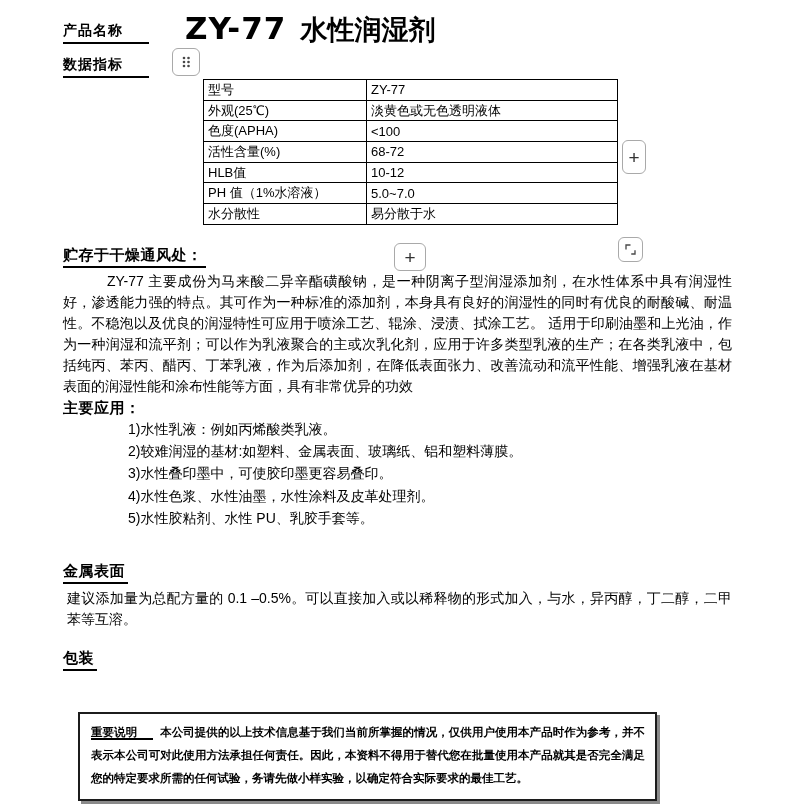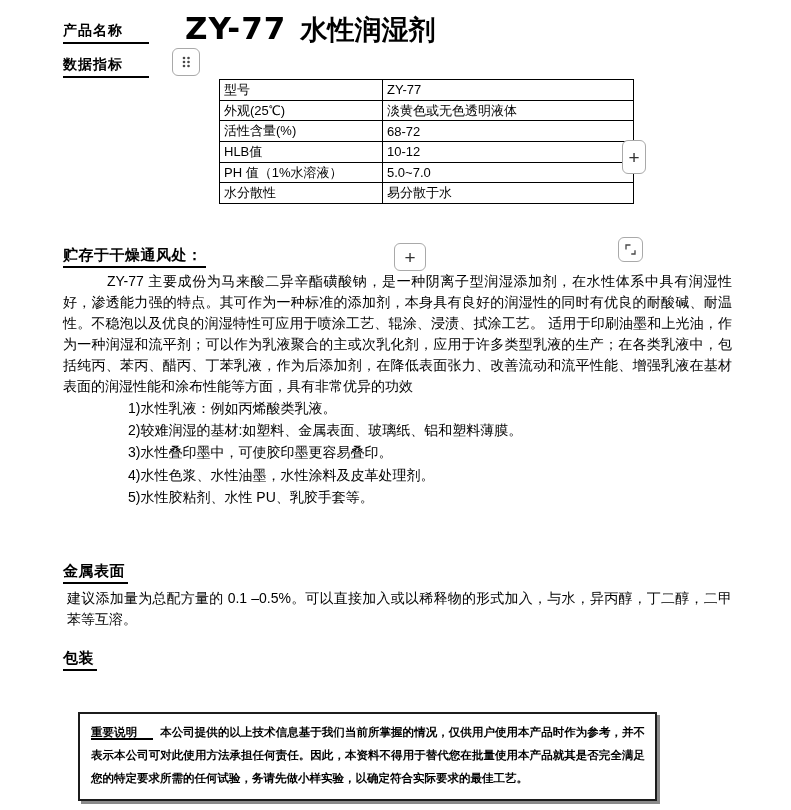--- a/index.html
+++ b/index.html
@@ -42,21 +42,21 @@
     font-family: "DejaVu Sans", sans-serif;
   }
   .doc-title .name {
     font-size: 27px;
     font-weight: bold;
   }
 
   
   .spec-table {
     position: absolute;
-    left: 219px;
+    left: 203px;
     top: 79px;
     border-collapse: collapse;
     font-size: 13px;
   }
   .spec-table td {
     border: 1px solid #000;
     height: 20.7px;
     padding: 0 4px;
     vertical-align: middle;
     white-space: nowrap;
@@ -157,20 +157,24 @@
       <tr>
         <td class="k">型号</td>
         <td class="v">ZY-77</td>
       </tr>
 
       <tr>
         <td class="k">外观(25℃)</td>
         <td class="v">淡黄色或无色透明液体</td>
       </tr>
 
+      <tr>
+        <td class="k">色度(APHA)</td>
+        <td class="v">&lt;100</td>
+      </tr>
 
       <tr>
         <td class="k">活性含量(%)</td>
         <td class="v">68-72</td>
       </tr>
 
       <tr>
         <td class="k">HLB值</td>
         <td class="v">10-12</td>
       </tr>
@@ -213,20 +217,21 @@
     <g fill="none" stroke="#4a4a4a" stroke-width="1.8">
       <polyline points="4,10 4,4 10,4"></polyline>
       <polyline points="16,11 16,16 11,16"></polyline>
     </g>
   </svg>
 </div>
 
 <div id="section-main" class="section">
   <span class="h-underline">贮存于干燥通风处：</span>
   <p id="chem-par" class="body-par">ZY-77 主要成份为马来酸二异辛酯磺酸钠，是一种阴离子型润湿添加剂，在水性体系中具有润湿性好，渗透能力强的特点。其可作为一种标准的添加剂，本身具有良好的润湿性的同时有优良的耐酸碱、耐温性。不稳泡以及优良的润湿特性可应用于喷涂工艺、辊涂、浸渍、拭涂工艺。 适用于印刷油墨和上光油，作为一种润湿和流平剂；可以作为乳液聚合的主或次乳化剂，应用于许多类型乳液的生产；在各类乳液中，包括纯丙、苯丙、醋丙、丁苯乳液，作为后添加剂，在降低表面张力、改善流动和流平性能、增强乳液在基材表面的润湿性能和涂布性能等方面，具有非常优异的功效</p>
+  <div class="h-plain">主要应用：</div>
   <div class="app-list">
 
       <div class="li">1)水性乳液：例如丙烯酸类乳液。</div>
 
       <div class="li">2)较难润湿的基材:如塑料、金属表面、玻璃纸、铝和塑料薄膜。</div>
 
       <div class="li">3)水性叠印墨中，可使胶印墨更容易叠印。</div>
 
       <div class="li">4)水性色浆、水性油墨，水性涂料及皮革处理剂。</div>
 

